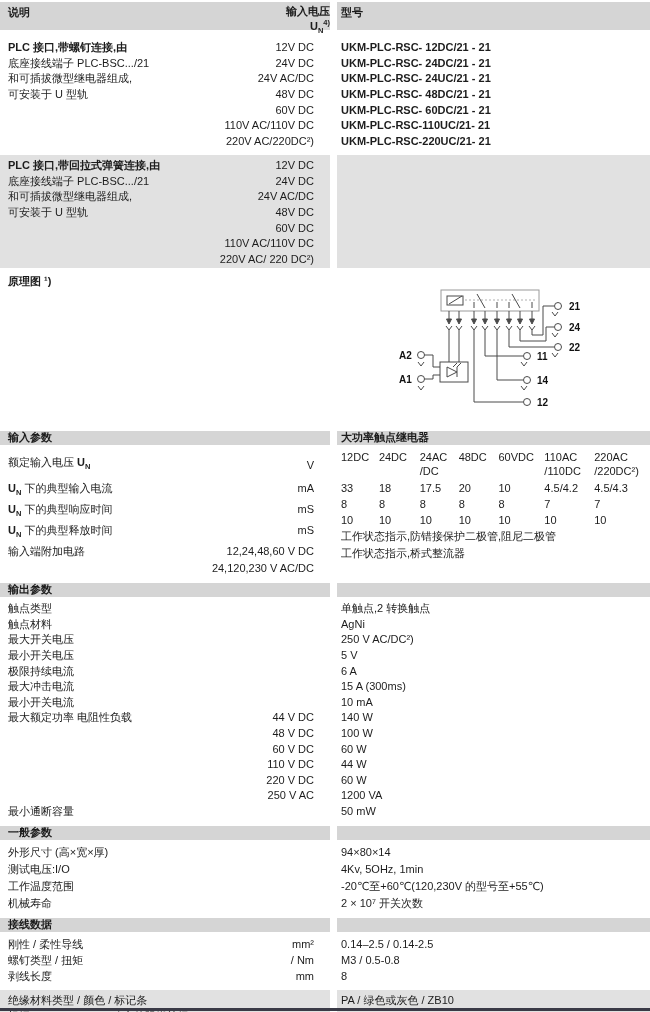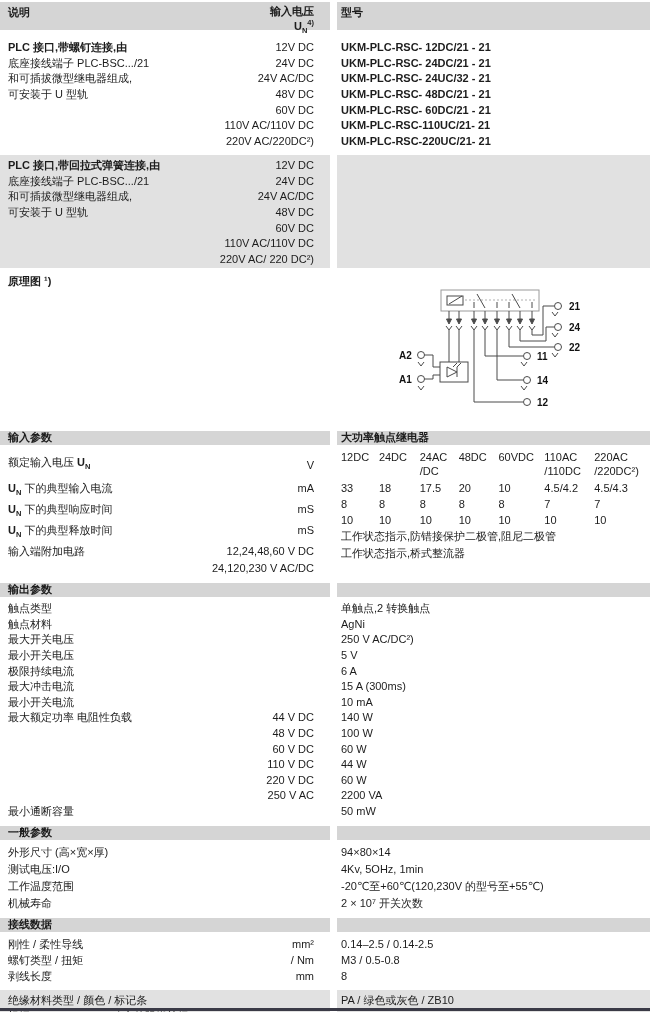--- a/index.html
+++ b/index.html
@@ -12,21 +12,21 @@
   .gapc{width:7px;flex:none}
   .colR{width:313px;flex:none;padding-left:4px}
   .bar{background:#d5d5d5}
   .bg2{background:#e1e1e1}
   sub{font-size:7.5px}
   sup{font-size:7.5px}
   .line{line-height:15.7px;height:15.7px;white-space:nowrap}
 
   
   .topbar{margin-top:2px}
-  .topbar .colL{height:28px;padding-top:3px;display:flex;justify-content:space-between;padding-right:16px}
+  .topbar .colL{height:28px;padding-top:3px;display:flex;justify-content:space-between;}
   .topbar .colR{height:28px;padding-top:3px}
   .hdr2{text-align:right;line-height:12px}
 
   
   .blk{margin-top:10px}
   .blk .colL{position:relative}
   .desc{position:absolute;left:8px;top:0}
   .blk2 .desc{top:3px}
   .volts{text-align:right;padding-right:16px}
   .blk2{margin-top:5px}
@@ -102,21 +102,21 @@
         <div class="line">48V DC</div>
         <div class="line">60V DC</div>
         <div class="line">110V AC/110V DC</div>
         <div class="line">220V AC/220DC²)</div>
       </div>
     </div>
     <div class="gapc"></div>
     <div class="colR">
       <div class="line b">UKM-PLC-RSC- 12DC/21 - 21</div>
       <div class="line b">UKM-PLC-RSC- 24DC/21 - 21</div>
-      <div class="line b">UKM-PLC-RSC- 24UC/32 - 21</div>
+      <div class="line b">UKM-PLC-RSC- 24UC/21 - 21</div>
       <div class="line b">UKM-PLC-RSC- 48DC/21 - 21</div>
       <div class="line b">UKM-PLC-RSC- 60DC/21 - 21</div>
       <div class="line b">UKM-PLC-RSC-110UC/21- 21</div>
       <div class="line b">UKM-PLC-RSC-220UC/21- 21</div>
     </div>
   </div>
 
   <div class="row2 blk blk2">
     <div class="colL bg2">
       <div class="desc">
@@ -451,21 +451,21 @@
         </div>
         <div class="gapc"></div>
         <div class="colR">60 W</div>
       </div>
     <div class="row2 orow">
         <div class="colL">
           <div></div>
           <div class="unit">250 V AC</div>
         </div>
         <div class="gapc"></div>
-        <div class="colR">2200 VA</div>
+        <div class="colR">1200 VA</div>
       </div>
     <div class="row2 orow">
         <div class="colL">
           <div>最小通断容量</div>
           <div class="unit"></div>
         </div>
         <div class="gapc"></div>
         <div class="colR">50 mW</div>
       </div>
   </div>

